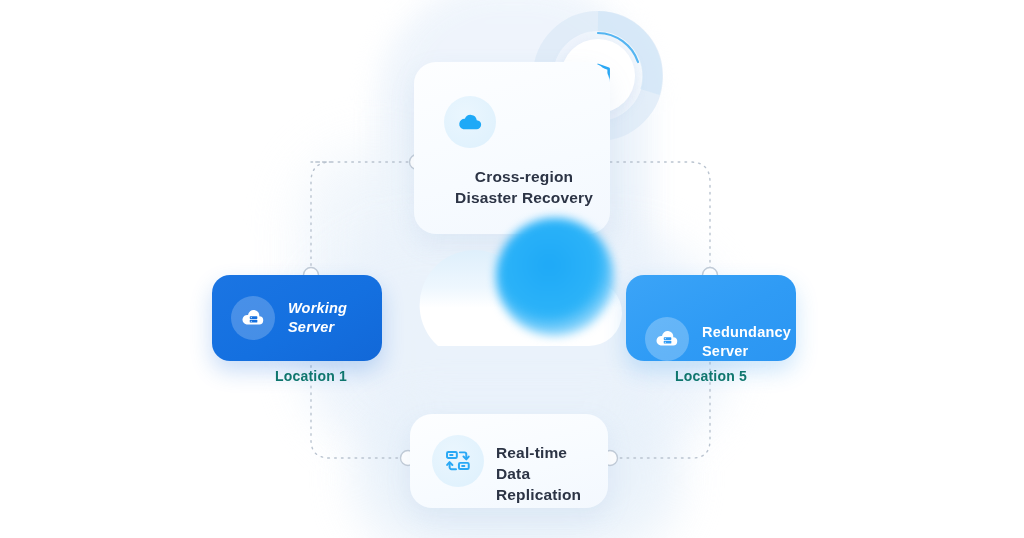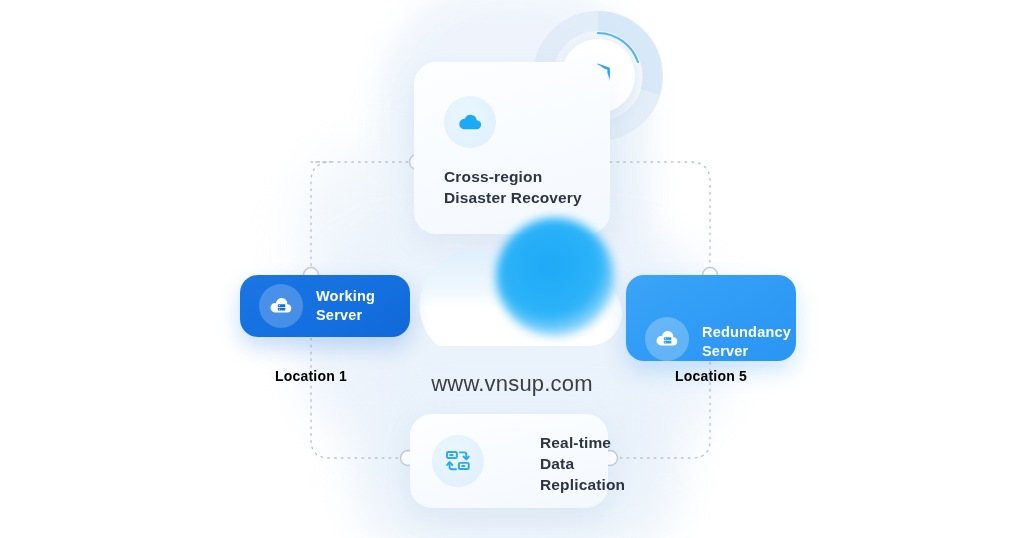--- a/index.html
+++ b/index.html
@@ -115,21 +115,21 @@
     filter: blur(5px);
   }
 
   
   .info-card {
     position: absolute;
     border-radius: 22px;
     background: linear-gradient(165deg, #fdfeff 0%, #f7fbff 60%, #f3f8fe 100%);
     box-shadow: 0 10px 26px rgba(120,160,205,.13);
   }
-  .card-top { left: 414px; top: 62px; width: 196px; height: 172px; }
+  .card-top { left: 414px; top: 62px; width: 196px; height: 172px; text-align: center; }
   .card-bottom { left: 410px; top: 414px; width: 198px; height: 94px; }
 
   .icon-circle {
     position: absolute;
     border-radius: 50%;
     background: radial-gradient(circle at 40% 35%, #eaf6fe 0%, #e1f2fd 70%, #ddf0fd 100%);
     display: flex;
     align-items: center;
     justify-content: center;
   }
@@ -139,35 +139,36 @@
   .card-text {
     position: absolute;
     color: #2c3445;
     font-size: 15.5px;
     font-weight: bold;
     line-height: 21px;
     letter-spacing: .15px;
     white-space: pre-line;
   }
   .card-top .card-text { left: 30px; top: 104px; width: 160px; }
-  .card-bottom .card-text { left: 86px; top: 18px; width: 106px; margin-left: 44px; }
+  .card-bottom .card-text { left: 86px; top: 28px; width: 106px; }
 
   
   .server-card {
     position: absolute;
     border-radius: 18px;
     display: flex;
     align-items: center;
     padding-left: 19px;
     box-sizing: border-box;
   }
   .server-left {
-    left: 240px; top: 275px; width: 170px; height: 62px;
+    left: 212px; top: 275px; width: 170px; height: 86px;
     background: linear-gradient(150deg, #1b75e3 0%, #1470e0 55%, #1268d8 100%);
     box-shadow: 0 10px 22px rgba(25,110,220,.24);
+    font-style: italic;
   }
   .server-right {
     left: 626px; top: 275px; width: 170px; height: 86px;
     background: linear-gradient(150deg, #3ba4f7 0%, #2f9bf5 55%, #2b95f2 100%);
     box-shadow: 0 10px 22px rgba(45,150,240,.24);
     align-items: flex-end;
   }
   .server-icon-circle {
     width: 44px; height: 44px;
     border-radius: 50%;
@@ -182,21 +183,21 @@
     font-size: 14.5px;
     font-weight: bold;
     line-height: 19px;
     letter-spacing: .2px;
     white-space: pre-line;
   }
   .loc-label {
     position: absolute;
     width: 170px;
     text-align: center;
-    color: #000000;
+    color: #0f766e;
     font-size: 14px;
     font-weight: bold;
     letter-spacing: .2px;
   }
   .loc-left { left: 226px; top: 368px; }
   .loc-right { left: 626px; top: 368px; }
 
   
   .watermark {
     position: absolute;
@@ -312,15 +313,14 @@
         <path d="M13.6 4.6 h3.9 a1.6 1.6 0 0 1 1.6 1.6 v3.4" fill="none" stroke="#29a8f5" stroke-width="1.7" stroke-linecap="round" stroke-linejoin="round"></path>
         <path d="M16.7 8.2 l2.4 2.4 l2.1 -2.4" fill="none" stroke="#29a8f5" stroke-width="1.7" stroke-linecap="round" stroke-linejoin="round"></path>
         <path d="M10.3 19 h-3.9 a1.6 1.6 0 0 1 -1.6 -1.6 v-3.4" fill="none" stroke="#29a8f5" stroke-width="1.7" stroke-linecap="round" stroke-linejoin="round"></path>
         <path d="M7.2 15.4 l-2.4 -2.4 l-2.1 2.4" fill="none" stroke="#29a8f5" stroke-width="1.7" stroke-linecap="round" stroke-linejoin="round"></path>
       </svg>
     </div>
     <div class="card-text">Real-time Data
 Replication</div>
   </div>
 
-  <div class="watermark">www.vnsup.com</div>
 
 </div>
 
 </body></html>

